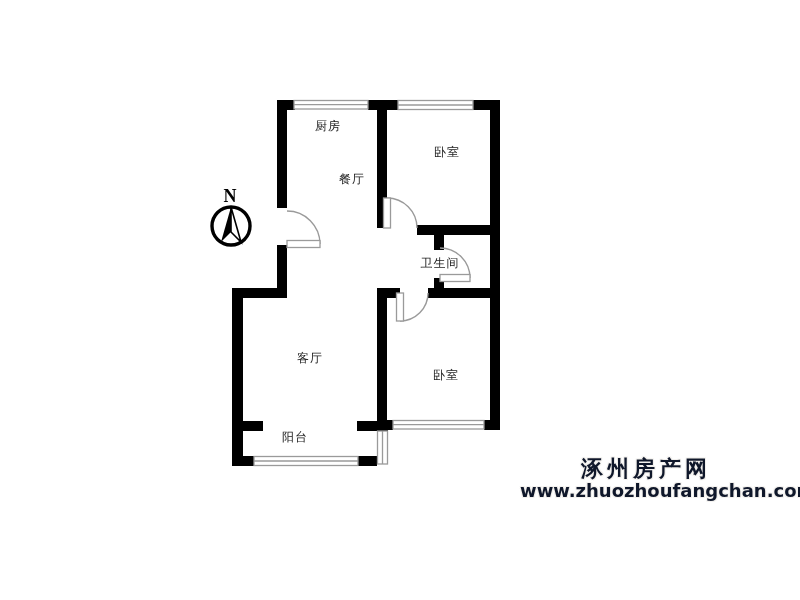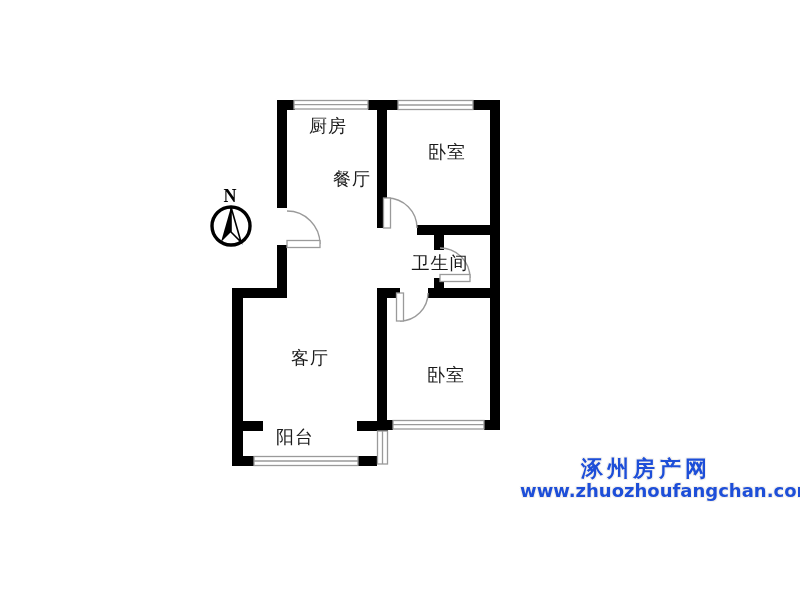--- a/index.html
+++ b/index.html
@@ -4,21 +4,21 @@
 <style>
   * { margin: 0; padding: 0; box-sizing: border-box; }
   html, body { width: 800px; height: 600px; background: #ffffff; overflow: hidden; }
   body { position: relative; font-family: "DejaVu Sans", "Liberation Sans", sans-serif; }
 
   #plan-svg { position: absolute; left: 0; top: 0; }
 
   .room-label {
     position: absolute;
     transform: translate(-50%, -50%);
-    font-size: 18px;
+    font-size: 12px;
     color: #1a1a1a;
     white-space: nowrap;
     letter-spacing: 1px;
   }
 
   .compass-n {
     position: absolute;
     transform: translate(-50%, -50%);
     font-family: "Liberation Serif", "DejaVu Serif", serif;
     font-weight: bold;
@@ -26,21 +26,21 @@
     color: #000;
   }
 
   .watermark {
     position: absolute;
     left: 520px;
     top: 456px;
     width: 252px;
     text-align: center;
     font-weight: bold;
-    color: #1d4ed8;
+    color: #0f172a;
     text-shadow: -1px -1px 0 #f3f1ee, 1px -1px 0 #f3f1ee, -1px 1px 0 #f3f1ee, 1px 1px 0 #f3f1ee;
     line-height: 1.15;
   }
   .watermark .site-name { font-size: 22px; letter-spacing: 4px; }
   .watermark .site-url  { font-size: 18px; letter-spacing: 0px; }
 </style>
 </head>
 <body>
 
 <svg id="plan-svg" width="800" height="600" viewBox="0 0 800 600">

